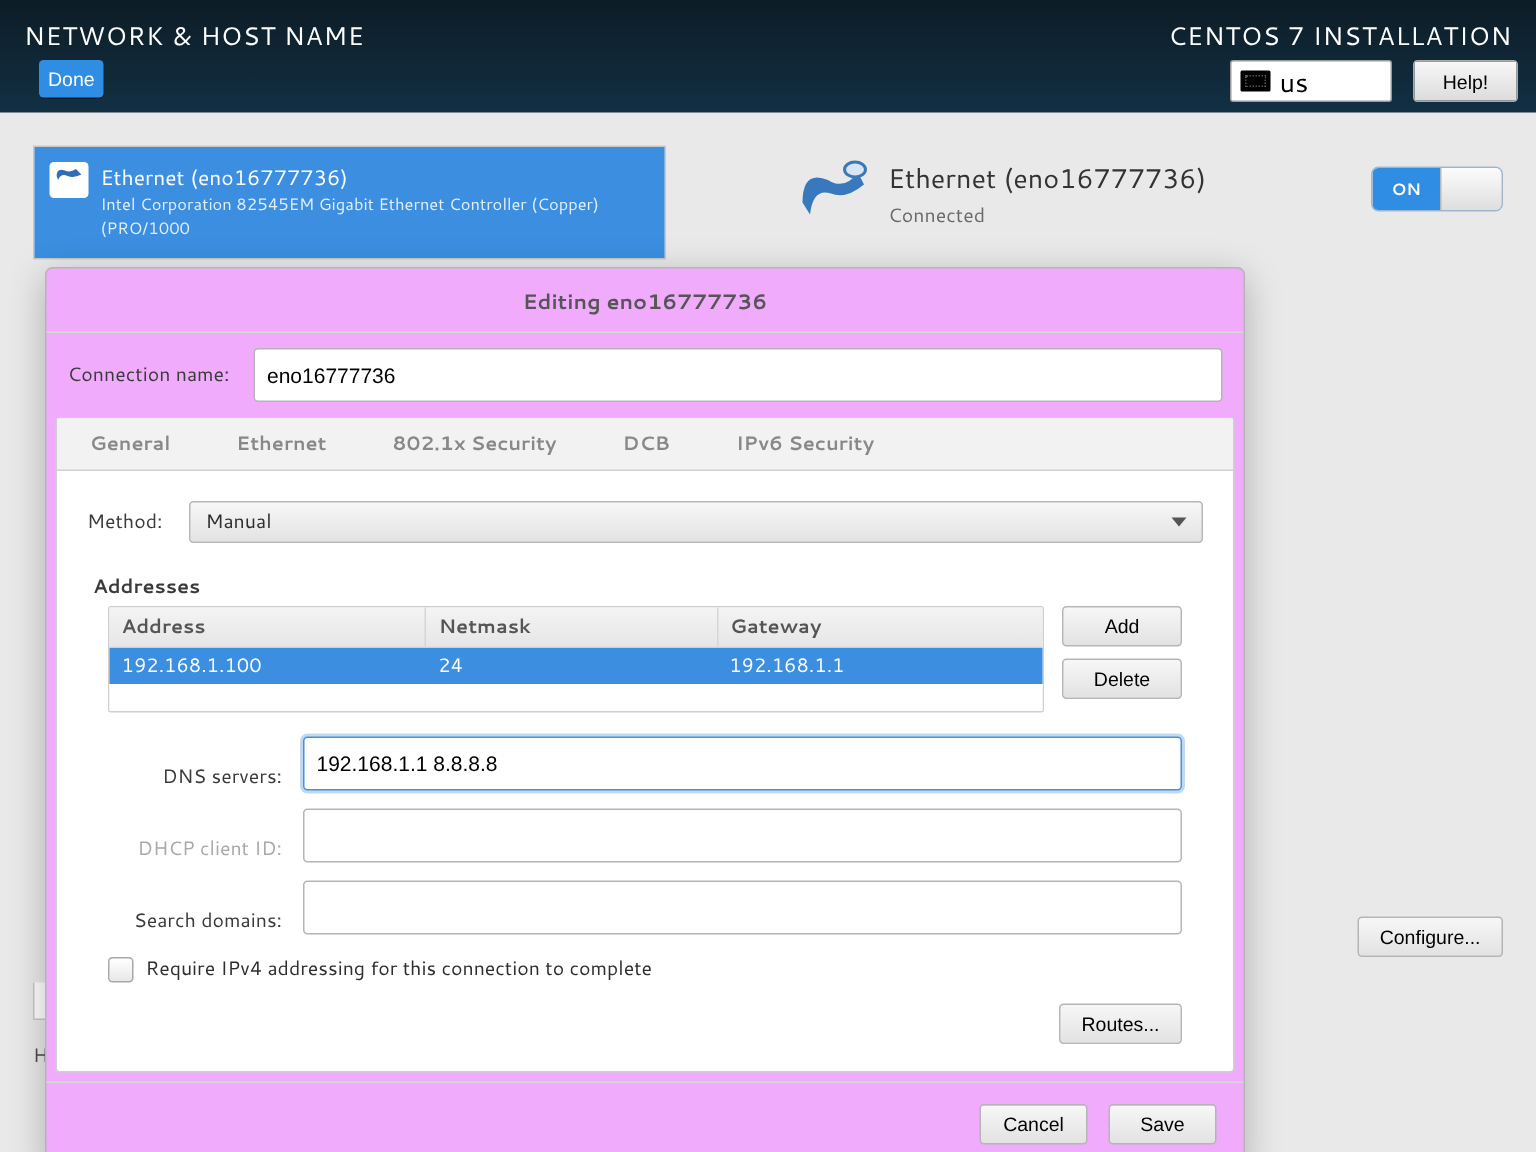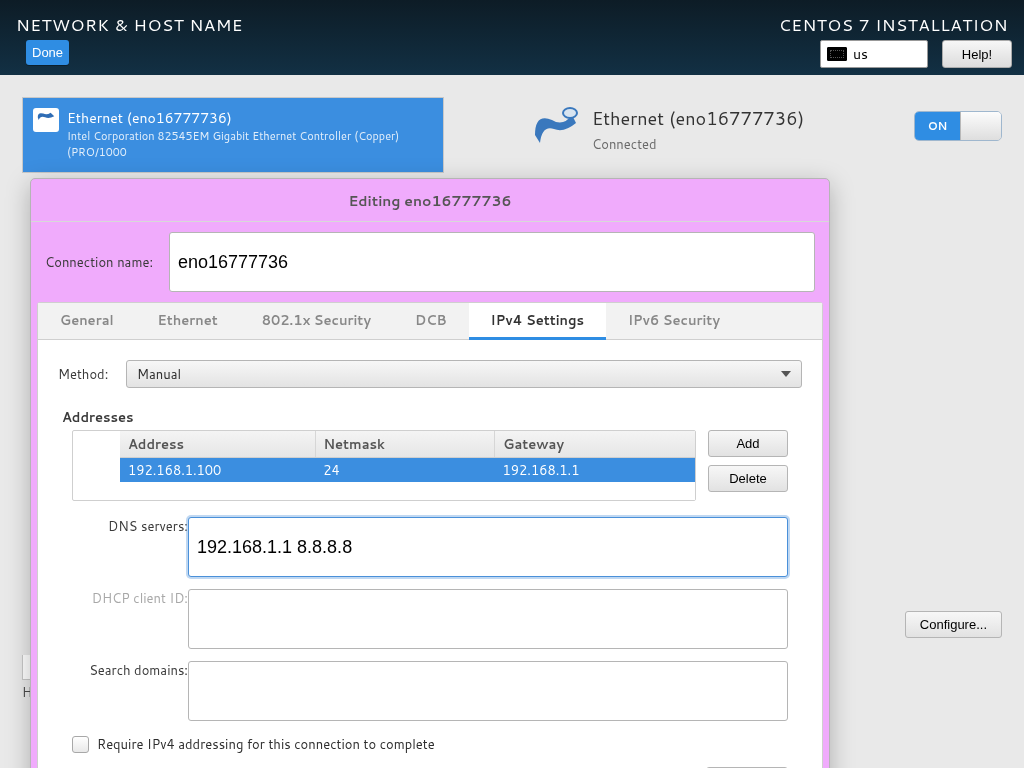--- a/index.html
+++ b/index.html
@@ -13,21 +13,21 @@
   .done-btn { background:#2f8de3; color:#fff; border:none; border-radius:3px;
     padding:5px 6px; font-size:13px; box-shadow:0 1px 0 rgba(0,0,0,.3); cursor:pointer;
     margin-left:14px;}
   .banner-right { text-align:right; }
   .banner-right .inst { font-size:17px; font-weight:400; letter-spacing:.5px; margin:6px 4px 4px;}
   .banner-ctrls{display:flex; gap:14px; justify-content:flex-end; margin-top:2px;}
   .kb-box{ background:#fff; border:1px solid #999; border-radius:2px;
     width:108px; height:28px; display:flex; align-items:center; gap:6px; padding:0 6px; box-sizing:border-box;}
   .kb-icon{width:18px;height:12px;background:#000;border:1px solid #000;border-radius:1px;position:relative;}
   .kb-icon::after{content:"";position:absolute;inset:2px;border:1px dotted #555;}
-  .kb-box span{color:#000;font-size:14px;text-align:right;}
+  .kb-box span{color:#000;font-size:18px;text-align:right;}
   .help-btn{width:70px;height:28px;background:linear-gradient(#f7f7f7,#dcdcdc);border:1px solid #aaa;
     border-radius:3px;cursor:pointer;font-size:13px;}
   
   .body{position:relative; height:calc(768px - 75px);}
   
   .iface-list{position:absolute; left:22px; top:22px; width:420px;
     border:1px solid #c8c8c8; background:#fff; }
   .iface-item{display:flex;gap:8px;padding:10px 10px 12px; background:#3b8ee0;color:#fff;}
   .iface-ico{width:28px;height:24px;background:#fff;border-radius:3px;display:flex;align-items:center;justify-content:center;}
   .iface-ico svg{width:22px;height:20px;}
@@ -48,21 +48,21 @@
   .switch .knob{width:40px;background:linear-gradient(#fcfcfc,#dedede);border-left:1px solid #b8b8b8;}
 
   
   .configure-btn{position:absolute; right:22px; bottom:130px;}
   .gbtn { background:linear-gradient(#f7f7f7,#e2e2e2); border:1px solid #b5b5b5;
     border-radius:3px; padding:5px 14px; font-size:13px; cursor:pointer; }
   .hostname-row{position:absolute; left:22px; bottom:46px; display:flex;
     align-items:center; gap:12px;}
   .hostname-row label{color:#4a4a4a;font-size:13px;}
   .txt{ background:#fff; border:1px solid #b5b5b5; border-radius:3px;
-    padding:20px 8px; font-size:18px; height:18px; line-height:18px; }
+    padding:8px 8px; font-size:14px; height:18px; line-height:18px; }
 
   
   .list-bottom{position:absolute;left:22px; bottom:88px; width:420px; height:24px;
     border:1px solid #c8c8c8;border-top:none;background:#fff;display:flex;}
   .list-bottom .cell{width:48px;border-right:1px solid #dcdcdc;}
 
   
   .backdrop{position:absolute;inset:0;}
   .dialog{position:absolute;left:30px;top:103px;width:798px;
     background:#f0abfc;border:1px solid #b5b5b5;border-radius:5px;
@@ -79,33 +79,33 @@
   .tab.active{color:#333;border-bottom:3px solid #2f8de3;margin-bottom:-1px;background:#fff;}
   .tab-body{padding:10px 14px 14px;}
   
   .select{flex:1;display:flex;align-items:center;justify-content:space-between;
     background:linear-gradient(#f7f7f7,#e3e3e3);border:1px solid #b5b5b5;border-radius:3px;
     padding:4px 10px;cursor:pointer;}
   .select .chev{border-left:5px solid transparent;border-right:5px solid transparent;border-top:6px solid #555;}
   
   .section-label{font-weight:bold;color:#3a3a3a;margin:10px 0 4px 10px;}
   .addr-row{display:flex;gap:12px;padding:0 20px;}
-  .addr-table{flex:1;border:1px solid #cfcfcf;border-radius:2px;background:#fff;padding-left:47px;}
+  .addr-table{flex:1;border:1px solid #cfcfcf;border-radius:2px;background:#fff;}
   .addr-head, .addr-data, .addr-empty{display:flex;}
   .addr-head{background:linear-gradient(#f4f4f4,#e6e6e6);border-bottom:1px solid #cfcfcf;}
   .addr-head>div{padding:4px 8px;color:#555;font-weight:bold;font-size:13px;border-right:1px solid #d6d6d6;}
   .addr-head>div:last-child{border-right:none;}
   .addr-data{background:#3b8ee0;color:#fff;}
   .addr-data>div{padding:3px 8px;font-size:13px;}
   .addr-empty{height:18px;background:#fff;}
   .col-a{width:34%;} .col-n{width:31%;} .col-g{width:35%;}
   .btn-col{display:flex;flex-direction:column;gap:8px;width:80px;}
   .btn-col .gbtn{width:100%;box-sizing:border-box;}
   
-  .kv{display:flex;align-items:flex-start;padding:6px 20px;}
+  .kv{display:flex;align-items:flex-end;gap:14px;padding:6px 20px;}
   .kv>label{width:116px;text-align:right;color:#3a3a3a;font-size:13px;}
   .kv>label.disabled{color:#a8a8a8;}
   .kv .txt{flex:1;}
   .txt.focus{border:1px solid #4a90d9; box-shadow:0 0 0 2px rgba(74,144,217,.35);}
   .checkbox-row{display:flex;align-items:center;gap:8px;padding:8px 20px;}
   .checkbox{width:15px;height:15px;border:1px solid #a8a8a8;border-radius:3px;
     background:linear-gradient(#fff,#e8e8e8);}
   .routes-row{display:flex;justify-content:flex-end;padding:6px 20px 4px;}
   
   .dialog-footer{display:flex;justify-content:flex-end;gap:14px;padding:14px 18px 16px;
@@ -190,21 +190,20 @@
         <label>Connection name:</label>
         <input class="txt" value="eno16777736" style="">
       </div>
 
       <div class="tabs-wrap">
         <div class="tabs">
           <div class="tab">General</div>
           <div class="tab">Ethernet</div>
           <div class="tab">802.1x Security</div>
           <div class="tab">DCB</div>
-          <div class="tab active">IPv4 Settings</div>
           <div class="tab">IPv6 Security</div>
         </div>
 
         <div class="tab-body">
 
           <div class="row" style="padding-left:6px;padding-right:6px;">
             <label style="min-width:56px">Method:</label>
             <div class="select">
               <span>Manual</span>
               <span class="chev"></span>

